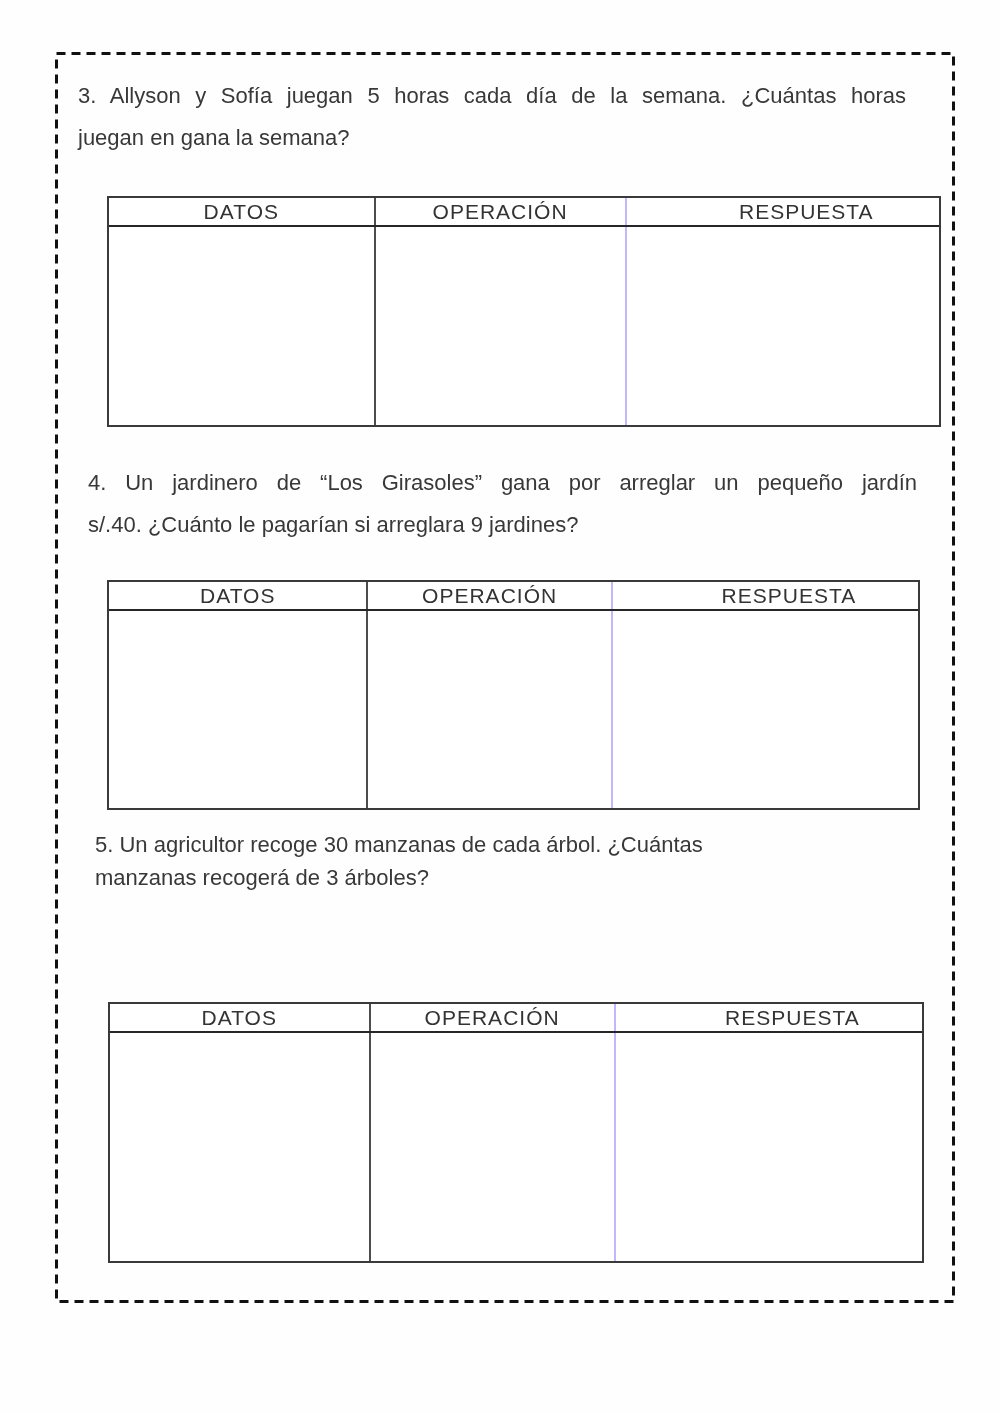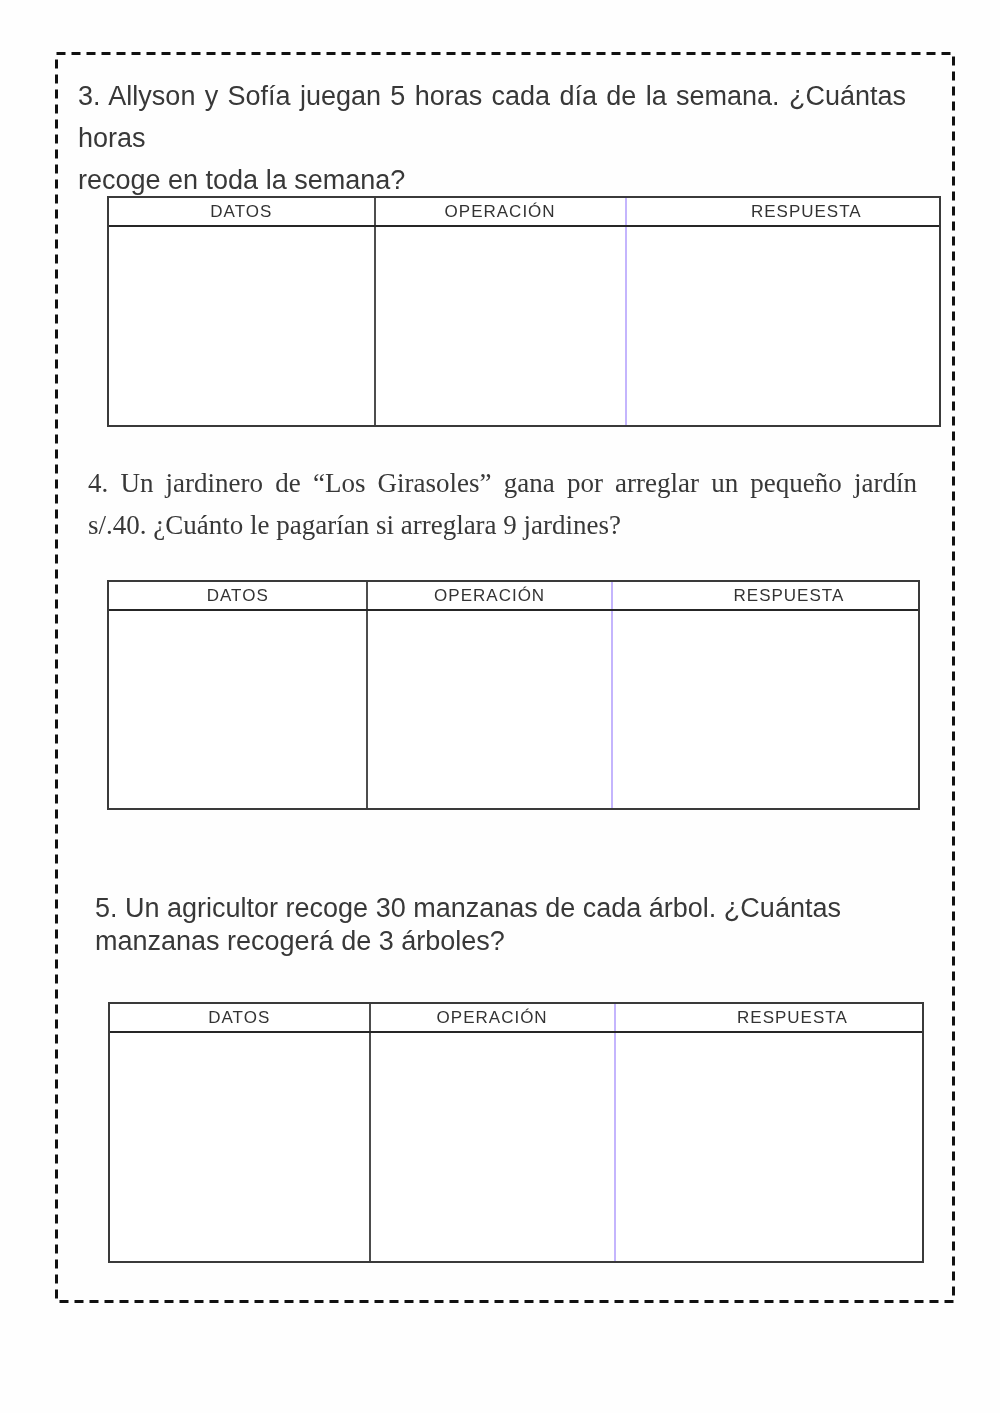--- a/index.html
+++ b/index.html
@@ -7,57 +7,57 @@
     width:1000px; height:1413px;
     background:#ffffff;
     font-family:"Liberation Sans", sans-serif;
     color:#383838;
     -webkit-font-smoothing:antialiased;
   }
   .sheet { position:relative; width:1000px; height:1413px; background:#fefefe; overflow:hidden; }
 
   .dashed-border { position:absolute; left:55px; top:52px; width:900px; height:1251px; }
 
-  .problem { position:absolute; font-size:27px; line-height:42px; color:#383838; }
+  .problem { position:absolute; font-size:22px; line-height:42px; color:#383838; }
   .pline { white-space:nowrap; }
   .pline.justified { white-space:normal; text-align:justify; text-align-last:justify; }
 
   .p3 { left:78px;  top:75px;  width:828px; }
-  .p4 { left:88px;  top:462px; width:829px;font-family:Liberation Serif, serif; }
-  .p5 { left:95px;  top:892px; width:770px; line-height:33px; }
+  .p4 { left:88px;  top:462px; width:829px; }
+  .p5 { left:95px;  top:828px; width:770px; line-height:33px; }
 
   .wtable { position:absolute; display:flex; flex-direction:column; border:2px solid #3a3a3a; background:#ffffff; box-sizing:border-box; }
   .t1 { left:107px; top:196px; width:834px; height:231px; }
   .t2 { left:107px; top:580px; width:813px; height:230px; }
   .t3 { left:108px; top:1002px; width:816px; height:261px; }
 
   .thead { display:flex; height:27px; border-bottom:2px solid #262626; flex:none; }
   .tbody { display:flex; flex:1; }
   .hcell {
     display:flex; align-items:center; justify-content:center;
-    font-size:17px; letter-spacing:1px; color:#333333;
+    font-size:21px; letter-spacing:1px; color:#333333;
     box-sizing:border-box; overflow:hidden;
   }
   .bcell { box-sizing:border-box; }
   .c1 { width:33.8%; }
   .c2 { width:32.3%; border-left:2px solid #4d4d4d; border-right:2px solid #c4b5fd; }
   .c3 { width:33.9%;margin-left:47px; }
 </style>
 </head>
 <body>
 
 <div class="sheet">
 
   <svg class="dashed-border" viewBox="0 0 900 1251" xmlns="http://www.w3.org/2000/svg">
     <rect x="1.5" y="1.5" width="897" height="1248" fill="none" stroke="#111111" stroke-width="3" stroke-dasharray="9 6"></rect>
   </svg>
 
   <div class="problem p3">
     <div class="pline justified">3. Allyson y Sofía juegan 5 horas cada día de la semana. ¿Cuántas horas</div>
-    <div class="pline">recoge en toda la semana?</div>
+    <div class="pline">juegan en gana la semana?</div>
   </div>
 
   <div class="wtable t1">
     <div class="thead">
       <div class="hcell c1">DATOS</div>
       <div class="hcell c2">OPERACIÓN</div>
       <div class="hcell c3">RESPUESTA</div>
     </div>
     <div class="tbody">
       <div class="bcell c1"></div>

